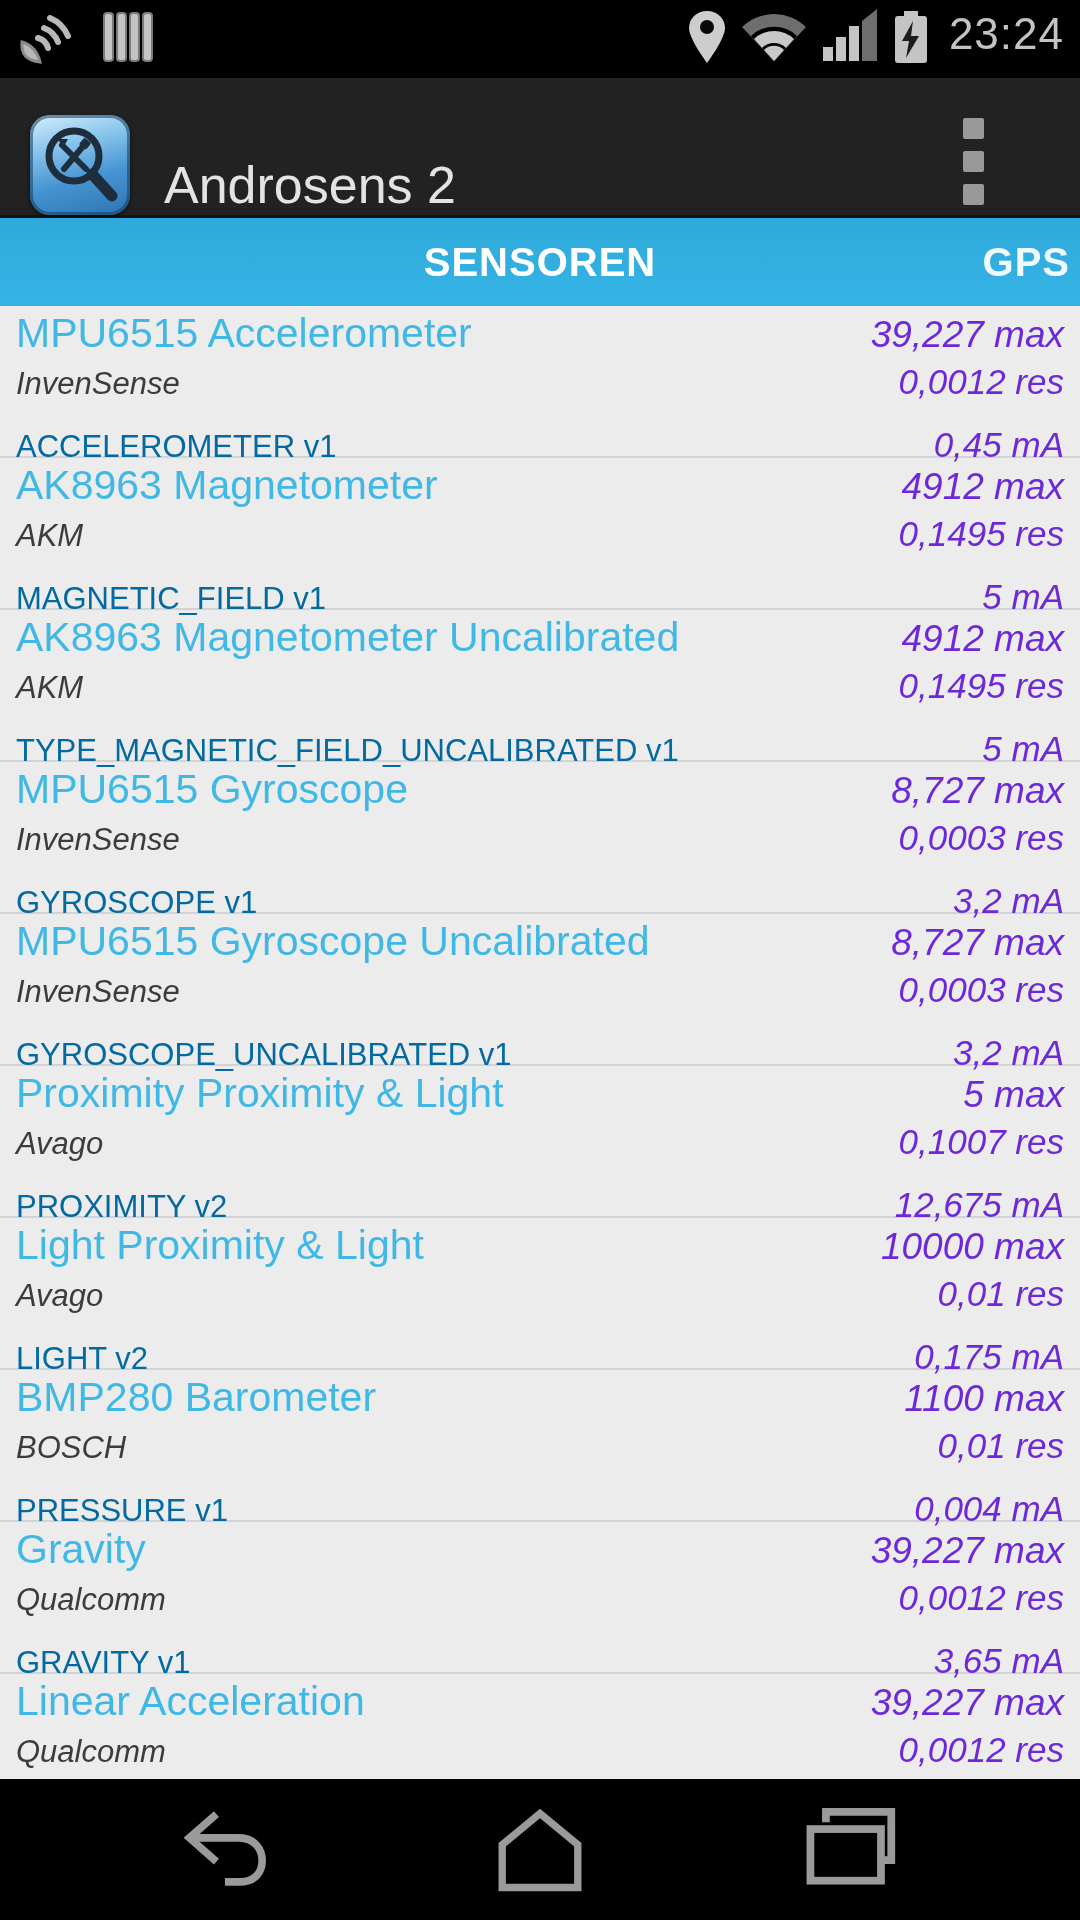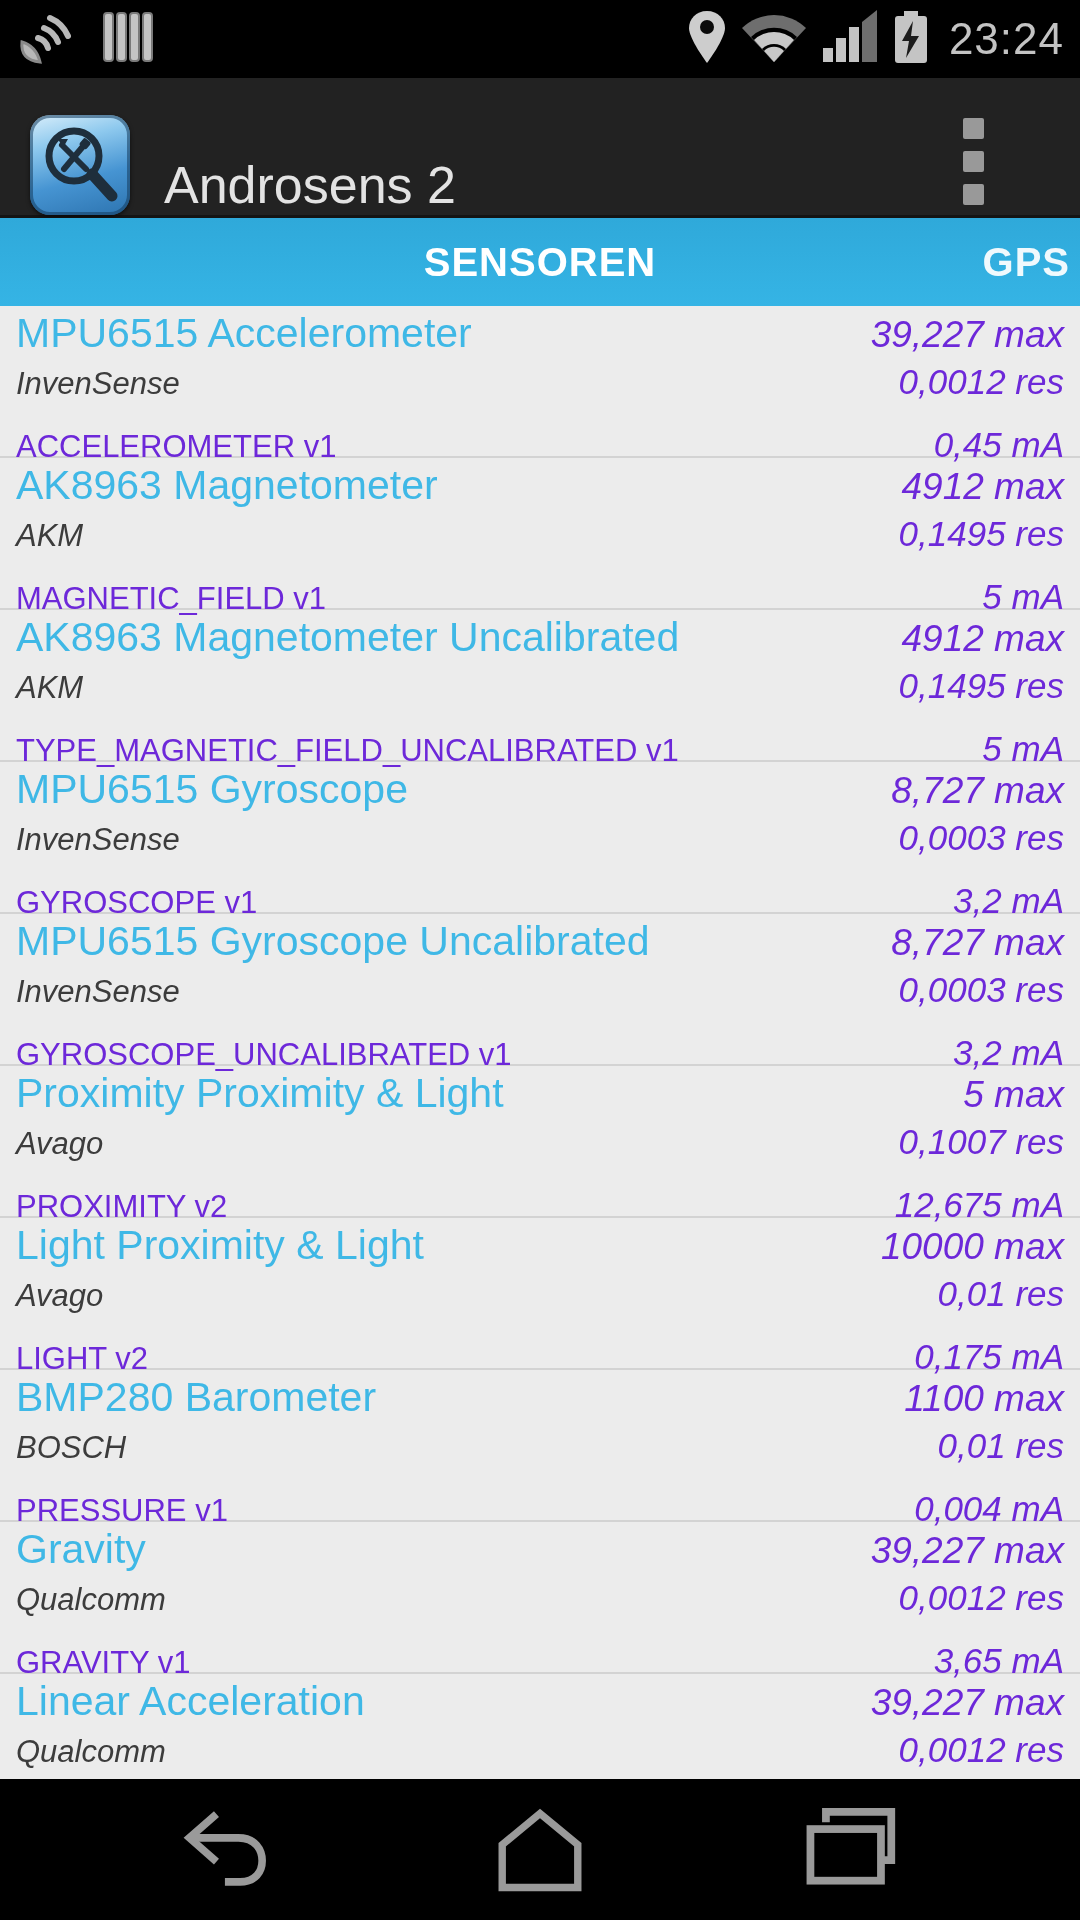--- a/index.html
+++ b/index.html
@@ -4,21 +4,21 @@
 <style>
   * { margin:0; padding:0; box-sizing:border-box; }
   html,body { width:1080px; height:1920px; overflow:hidden; background:#000;
               font-family:"Liberation Sans", sans-serif; }
   .screen { width:1080px; height:1920px; display:flex; flex-direction:column; }
 
   
   .status-bar { height:78px; background:#000; display:flex; align-items:center;
                 padding:0 16px; flex:none; }
   .sb-left { display:flex; align-items:center; gap:22px; }
-  .sb-right { margin-left:auto; display:flex; align-items:center; gap:14px; }
+  .sb-right { margin-left:auto; display:flex; align-items:flex-start; gap:14px; }
   .sb-time { color:#c3c3c3; font-size:44px; font-weight:400; letter-spacing:1px; padding-left:6px; }
 
   
   .action-bar { height:140px; background:#222222; border-bottom:3px solid #141414;
                 display:flex; align-items:flex-end; padding:0 30px; flex:none; }
   .app-icon { width:100px; height:100px; border-radius:20px; position:relative; flex:none;
               background:linear-gradient(165deg,#d9eefb 0%,#8ec9ee 28%,#4694d2 62%,#2d74b0 100%);
               box-shadow:inset 0 0 0 3px rgba(20,60,95,.55), 0 2px 4px rgba(0,0,0,.6); }
   .app-icon svg { position:absolute; left:8px; top:8px; }
   .ab-title { color:#e3e3e3; font-size:52px; font-weight:400; margin-left:34px; }
@@ -35,21 +35,21 @@
   .tab-next { right:10px; color:rgba(255,255,255,.93); }
 
   
   .sensor-list { flex:1; background:#ececec; overflow:hidden; }
   .sensor-row { height:150px; padding:4px 16px 0 16px; }
   .sensor-row + .sensor-row { border-top:2px solid #d3d3d3; height:152px;text-align:right; }
   .line { display:flex; justify-content:space-between; align-items:baseline; }
   .l1 { height:52px; } .l2 { height:47px; } .l3 { height:45px; }
   .sensor-name { color:#3fb8e6; font-size:41px; font-weight:400; white-space:nowrap; }
   .sensor-vendor { color:#3c3c3c; font-size:31px; font-style:italic; }
-  .sensor-type { color:#6d28d9; font-size:31px; white-space:nowrap;margin-top:20px; }
+  .sensor-type { color:#0369a1; font-size:31px; white-space:nowrap;margin-top:20px; }
   .rv { color:#6d28d9; font-style:italic; white-space:nowrap; }
   .rv1 { font-size:37px; } .rv2 { font-size:35px; } .rv3 { font-size:35px; }
 
   
   .nav-bar { height:141px; background:#000; flex:none; display:flex; align-items:center; }
   .nav-inner { width:760px; margin:0 auto; display:flex; justify-content:space-between; }
   .nav-btn { width:140px; height:100px; display:flex; align-items:center; justify-content:center; }
 </style>
 </head>
 <body>

